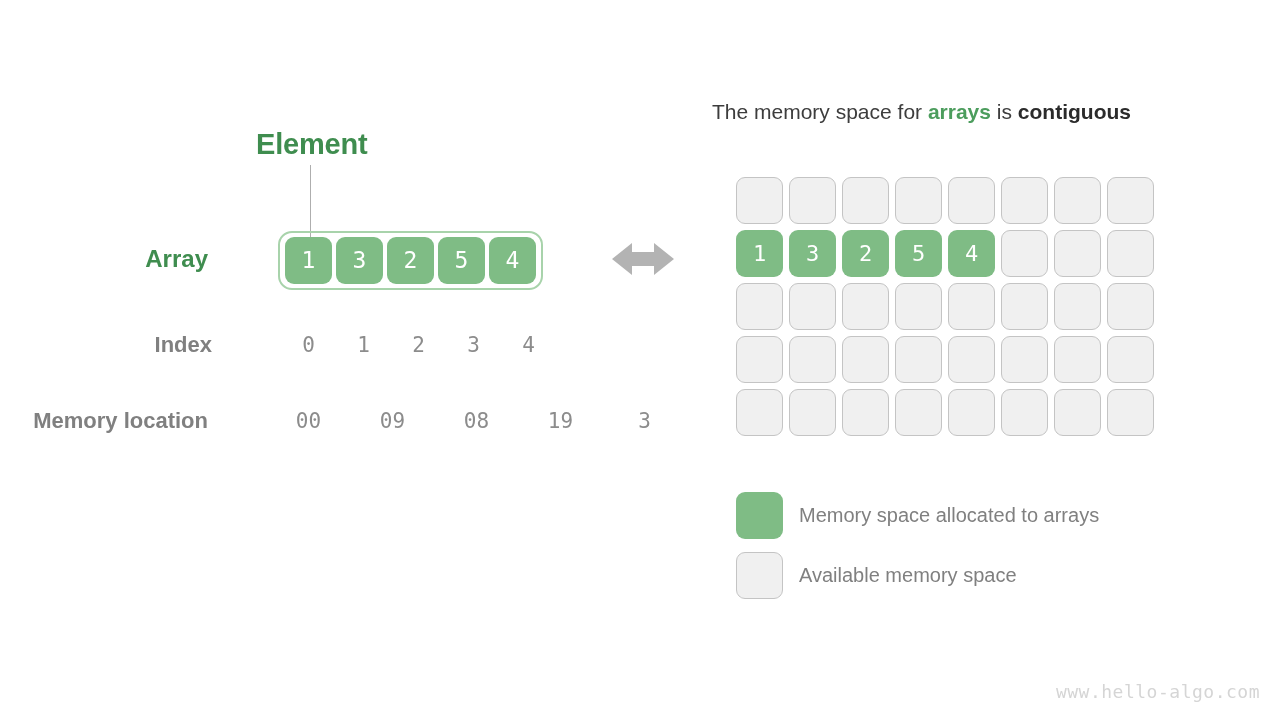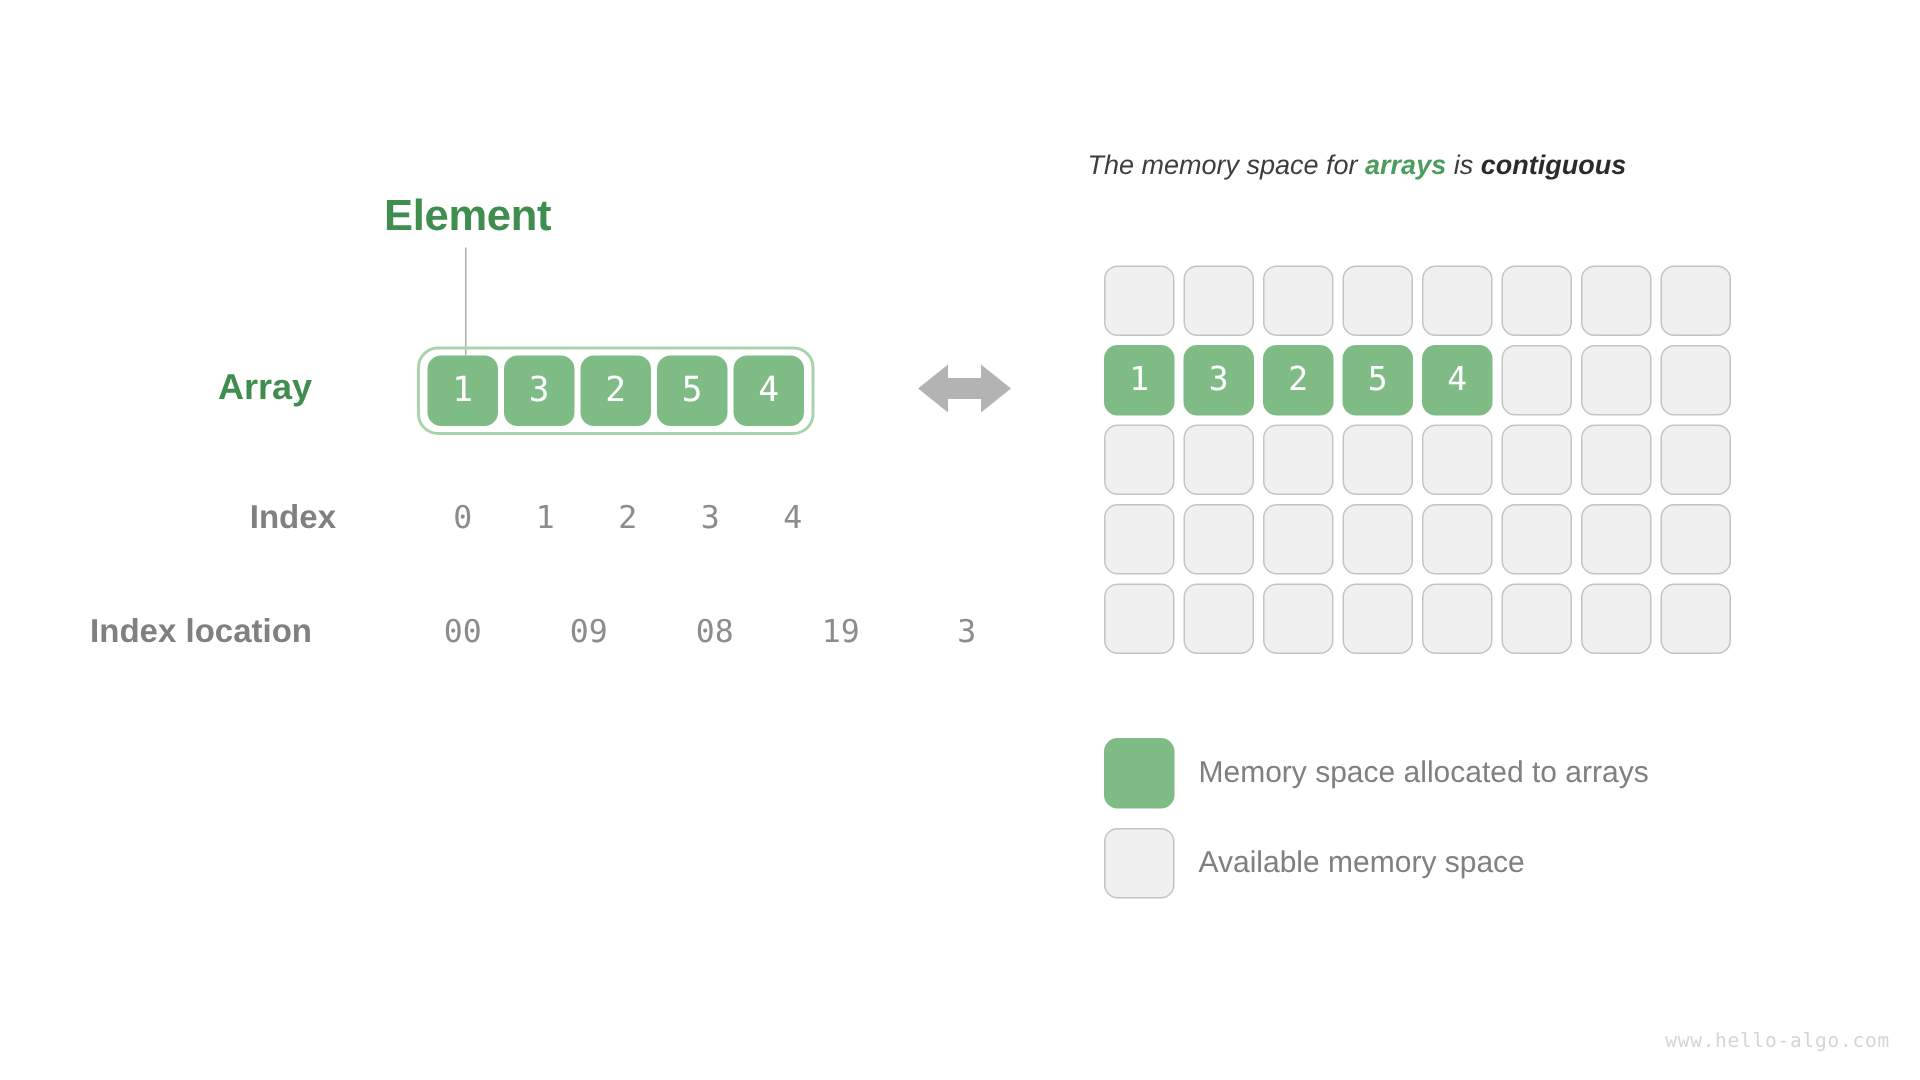--- a/index.html
+++ b/index.html
@@ -40,21 +40,21 @@
     position: absolute;
     left: 0px; top: 245px;
     width: 208px;
     text-align: right;
     font-size: 24px;
     font-weight: bold;
     color: #3f8d4f;
   }
   #index-row-label {
     position: absolute;
-    left: 16px; top: 332px;
+    left: 4px; top: 332px;
     width: 208px;
     text-align: right;
     font-size: 22px;
     font-weight: bold;
     color: #808080;
   }
   #memloc-row-label {
     position: absolute;
     left: 0px; top: 408px;
     width: 208px;
@@ -108,25 +108,24 @@
     position: absolute;
     left: 612px; top: 238px;
     width: 62px; height: 42px;
   }
 
   
   #right-panel { position: absolute; left: 700px; top: 0; width: 580px; height: 720px; }
 
   #memory-title {
     position: absolute;
-    left: 25px; top: 100px;
-    font-size: 18px;
+    left: 12px; top: 100px;
+    font-size: 21px;
     color: #3d3d3d;
     white-space: nowrap;
-    font-style: italic;
   }
   #memory-title .kw-green { color: #4c9d5d; font-weight: bold; }
   #memory-title .kw-bold { color: #2b2b2b; font-weight: bold; }
 
   #memory-grid {
     position: absolute;
     left: 36px; top: 177px;
     display: flex;
     flex-direction: column;
     gap: 6px;
@@ -162,21 +161,21 @@
   .legend-row { display: flex; align-items: center; gap: 16px; }
   .legend-swatch { width: 47px; height: 47px; border-radius: 9px; flex: none; }
   .legend-swatch.free { background: #f0f0f0; border: 1.5px solid #c4c4c4; }
   .legend-swatch.used { background: #7fbc85; }
   .legend-text { font-size: 20px; color: #808080; white-space: nowrap; }
 
   #watermark {
     position: absolute;
     right: 20px; bottom: 18px;
     font-family: "DejaVu Sans Mono", monospace;
-    font-size: 13px;
+    font-size: 18px;
     color: #d5d5d5;
     letter-spacing: 0.5px;
   }
 </style>
 </head>
 <body>
 
 <div id="stage">
 
   <div id="left-panel">
@@ -196,21 +195,21 @@
 
     <div id="index-row-label">Index</div>
     <div id="index-values">
         <div class="idx-val">0</div>
         <div class="idx-val">1</div>
         <div class="idx-val">2</div>
         <div class="idx-val">3</div>
         <div class="idx-val">4</div>
       </div>
 
-    <div id="memloc-row-label">Index location</div>
+    <div id="memloc-row-label">Memory location</div>
     <div id="memloc-values">
         <div class="mem-val">00</div>
         <div class="mem-val">09</div>
         <div class="mem-val">08</div>
         <div class="mem-val">19</div>
         <div class="mem-val">3</div>
       </div>
   </div>
 
   <svg id="equiv-arrow" viewBox="0 0 62 42">

